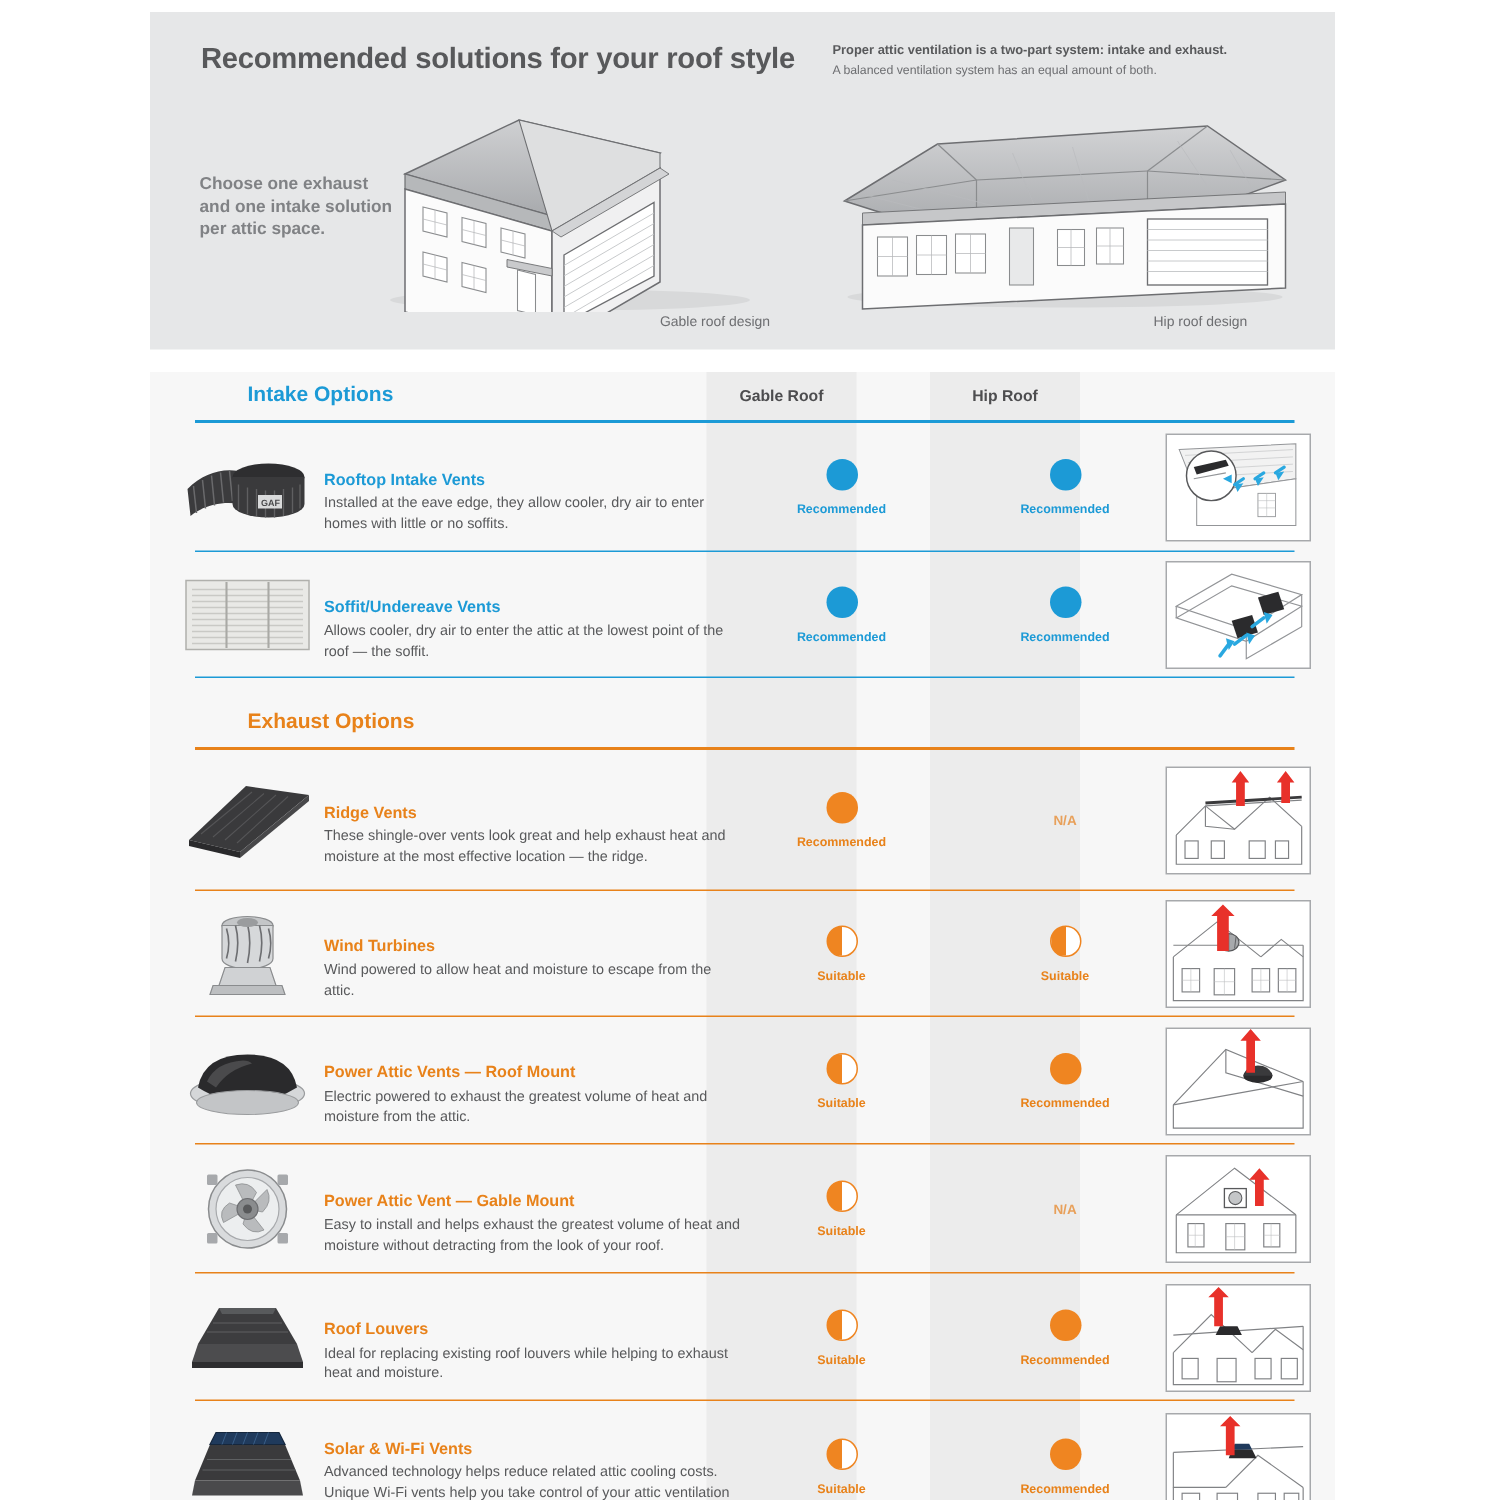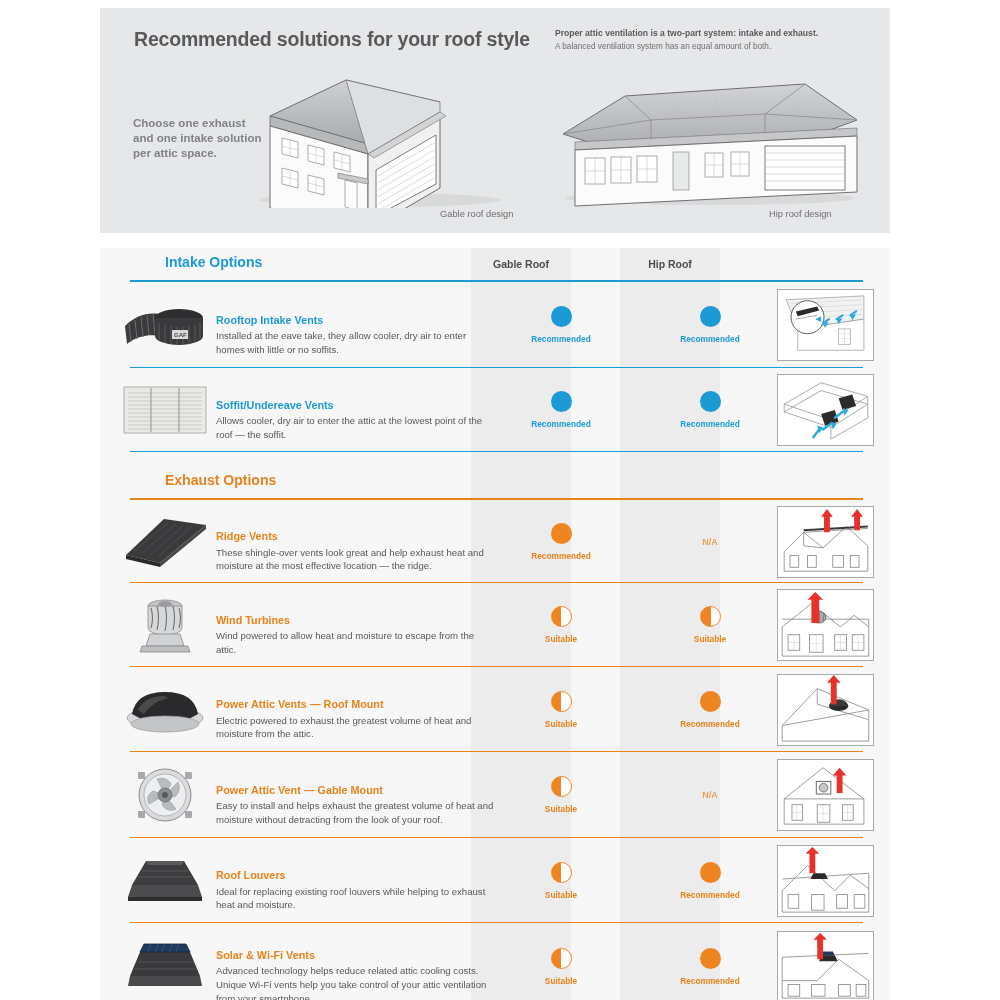--- a/index.html
+++ b/index.html
@@ -314,21 +314,21 @@
                 <line x1="68" y1="30" x2="68" y2="48"></line>
               <line x1="74" y1="29" x2="74" y2="46"></line>
                 <line x1="79" y1="27" x2="79" y2="43"></line>
             </g>
             <rect x="51" y="34" width="16" height="9" fill="#d9dadb"></rect>
             <text x="53" y="41" font-size="6" font-weight="bold" fill="#4a4a4c" font-family="Liberation Sans, sans-serif">GAF</text>
           </svg>
         </div>
         <div class="cell-text">
           <div class="prod-name">Rooftop Intake Vents</div>
-          <div class="prod-desc">Installed at the eave take, they allow cooler, dry air to enter homes with little or no soffits.</div>
+          <div class="prod-desc">Installed at the eave edge, they allow cooler, dry air to enter homes with little or no soffits.</div>
         </div>
         <div class="cell-status">
           <div class="dot dot-full-blue"></div>
           <div class="status-lbl lbl-blue">Recommended</div>
         </div>
         <div class="cell-gap"></div>
         <div class="cell-status">
           <div class="dot dot-full-blue"></div>
           <div class="status-lbl lbl-blue">Recommended</div>
         </div>
@@ -435,21 +435,21 @@
         <div class="row-sep sep-blue"></div>
       </div>
 
       <div class="spacer-row"></div>
 
       <div class="section-head exhaust">
         <div class="s-title">Exhaust Options</div>
         <div class="rule"></div>
       </div>
 
-      <div class="row exhaust-row" style="height:83px">
+      <div class="row exhaust-row" style="height:94px">
         <div class="cell-prod">
           <svg width="90" height="58" viewBox="0 0 90 58">
             <polygon points="44,6 86,12 40,50 6,42" fill="#3a3a3c"></polygon>
             <polygon points="6,42 40,50 40,54 6,46" fill="#2a2a2c"></polygon>
             <polygon points="40,50 86,12 86,16 40,54" fill="#48484a"></polygon>
             <g stroke="#555557" stroke-width="0.7">
               <line x1="48" y1="10" x2="14" y2="38"></line>
                 <line x1="56" y1="11" x2="22" y2="40"></line>
               <line x1="64" y1="12" x2="30" y2="42"></line>
                 <line x1="72" y1="13" x2="38" y2="44"></line>

